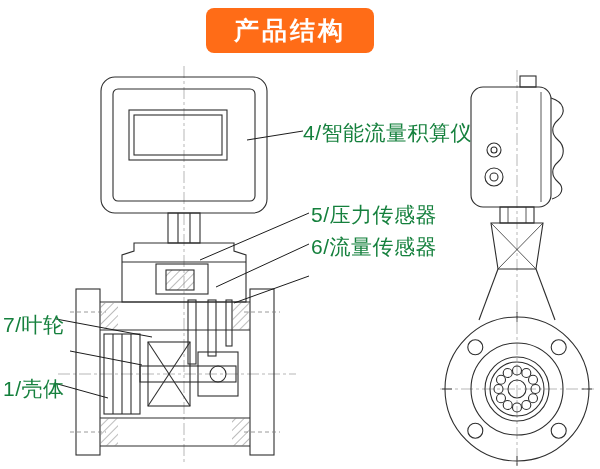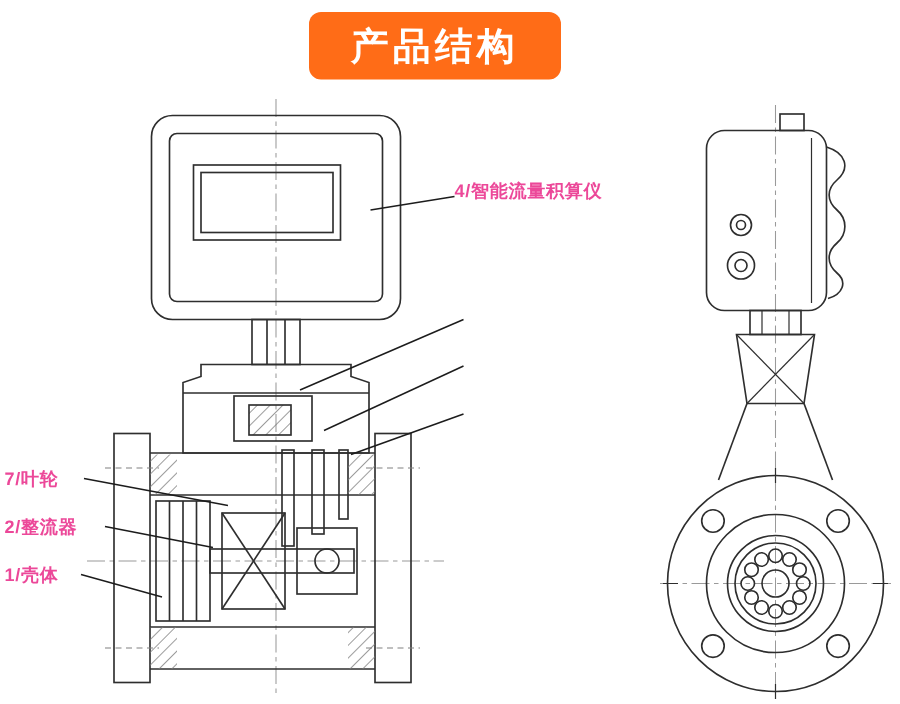--- a/index.html
+++ b/index.html
@@ -16,21 +16,21 @@
     padding:6px 28px;border-radius:8px;
     display:flex;align-items:center;justify-content:center;
   }
   .banner span{
     color:#ffffff;font-size:25px;font-weight:bold;letter-spacing:3px;
     white-space:nowrap;
   }
   svg.drawing{position:absolute;left:0;top:0;}
   .lbl{
     position:absolute;
-    font-size:12px;font-weight:bold;color:#ec4899;
+    font-size:21px;font-weight:normal;color:#15803d;
     white-space:nowrap;letter-spacing:0.5px;
   }
 </style>
 </head>
 <body>
 
 <div class="page">
 
   <div class="banner" style="background: rgb(255, 108, 23);">
     <span>产品结构</span>
@@ -154,17 +154,18 @@
       <line x1="309" y1="213" x2="200" y2="260"></line>
       <line x1="309" y1="244" x2="216" y2="287"></line>
       <line x1="309" y1="276" x2="234" y2="303"></line>
       <line x1="56" y1="319" x2="152" y2="337"></line>
       <line x1="70" y1="351" x2="142" y2="365"></line>
       <line x1="54" y1="383" x2="108" y2="398"></line>
     </g>
   </svg>
 
   <span class="lbl" style="left:303px;top:119px;">4/智能流量积算仪</span>
+  <span class="lbl" style="left:311px;top:201px;">5/压力传感器</span>
+  <span class="lbl" style="left:311px;top:233px;">6/流量传感器</span>
   <span class="lbl" style="left:3px;top:311px;">7/叶轮</span>
-  <span class="lbl" style="left:3px;top:343px;">2/整流器</span>
   <span class="lbl" style="left:3px;top:375px;">1/壳体</span>
 
 </div>
 
 </body></html>

